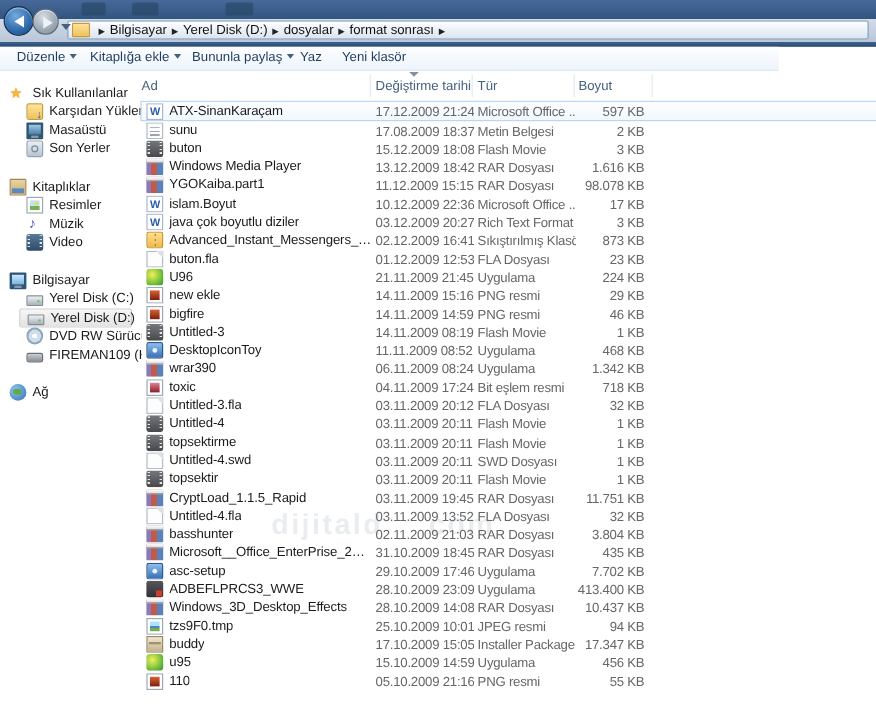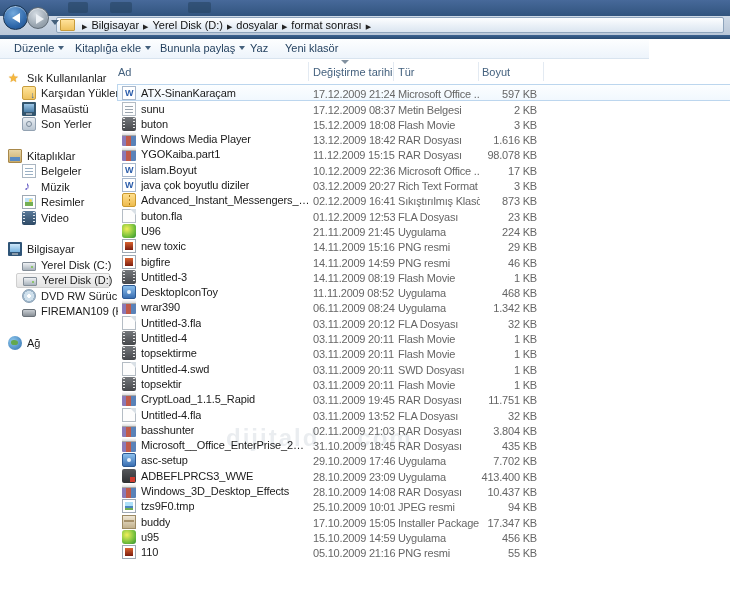--- a/index.html
+++ b/index.html
@@ -214,30 +214,26 @@
         <span class="ico si-recent"></span>
         <span>Son Yerler</span>
       </div>
     </div>
     <div class="sb-group">
       <div class="sb-row sb-head">
         <span class="ico si-library"></span>
         <span>Kitaplıklar</span>
       </div>
       <div class="sb-row sb-child">
-        <span class="ico si-doc"></span>
-        <span>Belgeler</span>
+        <span class="ico si-pics"></span>
+        <span>Resimler</span>
       </div>
       <div class="sb-row sb-child">
         <span class="ico si-music"></span>
         <span>Müzik</span>
-      </div>
-      <div class="sb-row sb-child">
-        <span class="ico si-pics"></span>
-        <span>Resimler</span>
       </div>
       <div class="sb-row sb-child">
         <span class="ico si-video"></span>
         <span>Video</span>
       </div>
     </div>
     <div class="sb-group">
       <div class="sb-row sb-head">
         <span class="ico si-computer"></span>
         <span>Bilgisayar</span>
@@ -291,21 +287,21 @@
         </div>
         <div class="c-date">17.12.2009 21:24</div>
         <div class="c-type">Microsoft Office ...</div>
         <div class="c-size">597 KB</div>
       </div>
       <div class="frow">
         <div class="c-name">
           <span class="ico fi fi-text"></span>
           <span class="nm">sunu</span>
         </div>
-        <div class="c-date">17.12.2009 08:37</div>
+        <div class="c-date">17.08.2009 18:37</div>
         <div class="c-type">Metin Belgesi</div>
         <div class="c-size">2 KB</div>
       </div>
       <div class="frow">
         <div class="c-name">
           <span class="ico fi fi-flash"></span>
           <span class="nm">buton</span>
         </div>
         <div class="c-date">15.12.2009 18:08</div>
         <div class="c-type">Flash Movie</div>
@@ -370,21 +366,21 @@
           <span class="ico fi fi-appgreen"></span>
           <span class="nm">U96</span>
         </div>
         <div class="c-date">21.11.2009 21:45</div>
         <div class="c-type">Uygulama</div>
         <div class="c-size">224 KB</div>
       </div>
       <div class="frow">
         <div class="c-name">
           <span class="ico fi fi-img fi-imgred"></span>
-          <span class="nm">new toxic</span>
+          <span class="nm">new ekle</span>
         </div>
         <div class="c-date">14.11.2009 15:16</div>
         <div class="c-type">PNG resmi</div>
         <div class="c-size">29 KB</div>
       </div>
       <div class="frow">
         <div class="c-name">
           <span class="ico fi fi-img fi-imgred"></span>
           <span class="nm">bigfire</span>
         </div>
@@ -414,20 +410,29 @@
         <div class="c-name">
           <span class="ico fi fi-rar"></span>
           <span class="nm">wrar390</span>
         </div>
         <div class="c-date">06.11.2009 08:24</div>
         <div class="c-type">Uygulama</div>
         <div class="c-size">1.342 KB</div>
       </div>
       <div class="frow">
         <div class="c-name">
+          <span class="ico fi fi-img fi-imgtox"></span>
+          <span class="nm">toxic</span>
+        </div>
+        <div class="c-date">04.11.2009 17:24</div>
+        <div class="c-type">Bit eşlem resmi</div>
+        <div class="c-size">718 KB</div>
+      </div>
+      <div class="frow">
+        <div class="c-name">
           <span class="ico fi fi-blank"></span>
           <span class="nm">Untitled-3.fla</span>
         </div>
         <div class="c-date">03.11.2009 20:12</div>
         <div class="c-type">FLA Dosyası</div>
         <div class="c-size">32 KB</div>
       </div>
       <div class="frow">
         <div class="c-name">
           <span class="ico fi fi-flash"></span>

